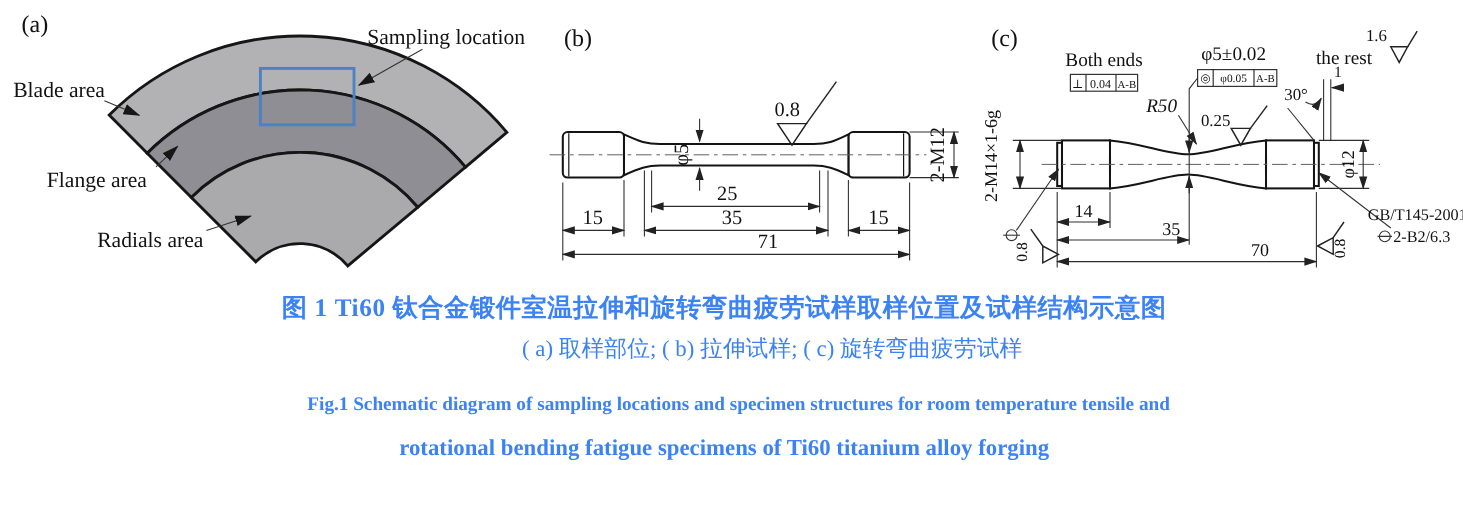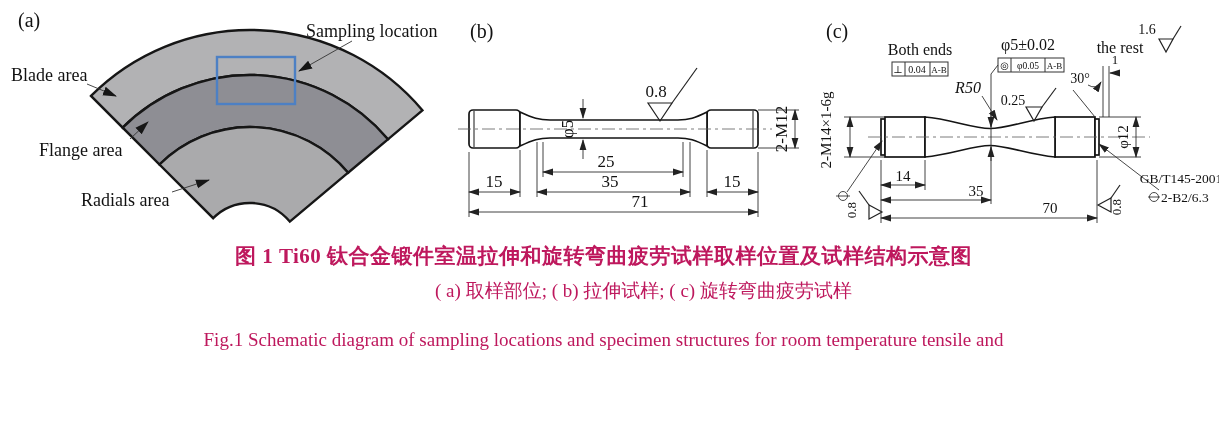--- a/index.html
+++ b/index.html
@@ -7,24 +7,24 @@
        font-family:"Liberation Serif","DejaVu Serif",serif;}
   .panel{position:absolute;top:0;}
   svg text{font-family:"Liberation Serif","DejaVu Serif",serif;fill:#121212;}
   .out{fill:#ffffff;stroke:#141414;stroke-width:1.7;}
   .thin{fill:none;stroke:#141414;stroke-width:1;}
   .dim{stroke:#2e2e2e;stroke-width:0.9;fill:none;}
   .cl{stroke:#5a5a5a;stroke-width:0.8;fill:none;stroke-dasharray:13 4 3 4;}
   .rough{fill:none;stroke:#222;stroke-width:1.2;}
   .frame{fill:#ffffff;stroke:#333;stroke-width:1;}
   .lead{stroke:#333;stroke-width:0.9;fill:none;}
-  .cap{position:absolute;left:0;width:1207px;text-align:center;color:#be185d;}
+  .cap{position:absolute;left:0;width:1207px;text-align:center;color:#3b82f6;}
   .cap-zh-title{top:242px;font-size:21px;font-weight:700;letter-spacing:0.5px;}
   .cap-zh-sub{top:278px;font-size:19px;margin-left:40px;}
-  .cap-en1{top:329px;font-size:19px;font-weight:400;}
+  .cap-en1{top:329px;font-size:16px;font-weight:700;margin-left:12px;}
   .cap-en2{top:363px;font-size:19px;font-weight:700;}
   .cap-en-sub{top:397px;font-size:18px;}
 </style>
 </head>
 <body>
 
 <div class="fig">
 
   <svg class="panel" style="left:0;" width="452" height="238" viewBox="0 0 452 238">
     <defs>
@@ -219,13 +219,14 @@
       <line class="rough" x1="301" y1="198" x2="310" y2="185"></line>
     </g>
     <text x="311" y="207" font-size="13" text-anchor="middle" transform="rotate(-90 311 207)">0.8</text>
 
     <text x="16" y="38" font-size="20">(c)</text>
   </svg>
 
   <div class="cap cap-zh-title">图 1  Ti60 钛合金锻件室温拉伸和旋转弯曲疲劳试样取样位置及试样结构示意图</div>
   <div class="cap cap-zh-sub">( a) 取样部位; ( b) 拉伸试样; ( c) 旋转弯曲疲劳试样</div>
   <div class="cap cap-en1">Fig.1  Schematic diagram of sampling locations and specimen structures for room temperature tensile and</div>
+  <div class="cap cap-en2">rotational bending fatigue specimens of Ti60 titanium alloy forging</div>
 </div>
 
 </body></html>

